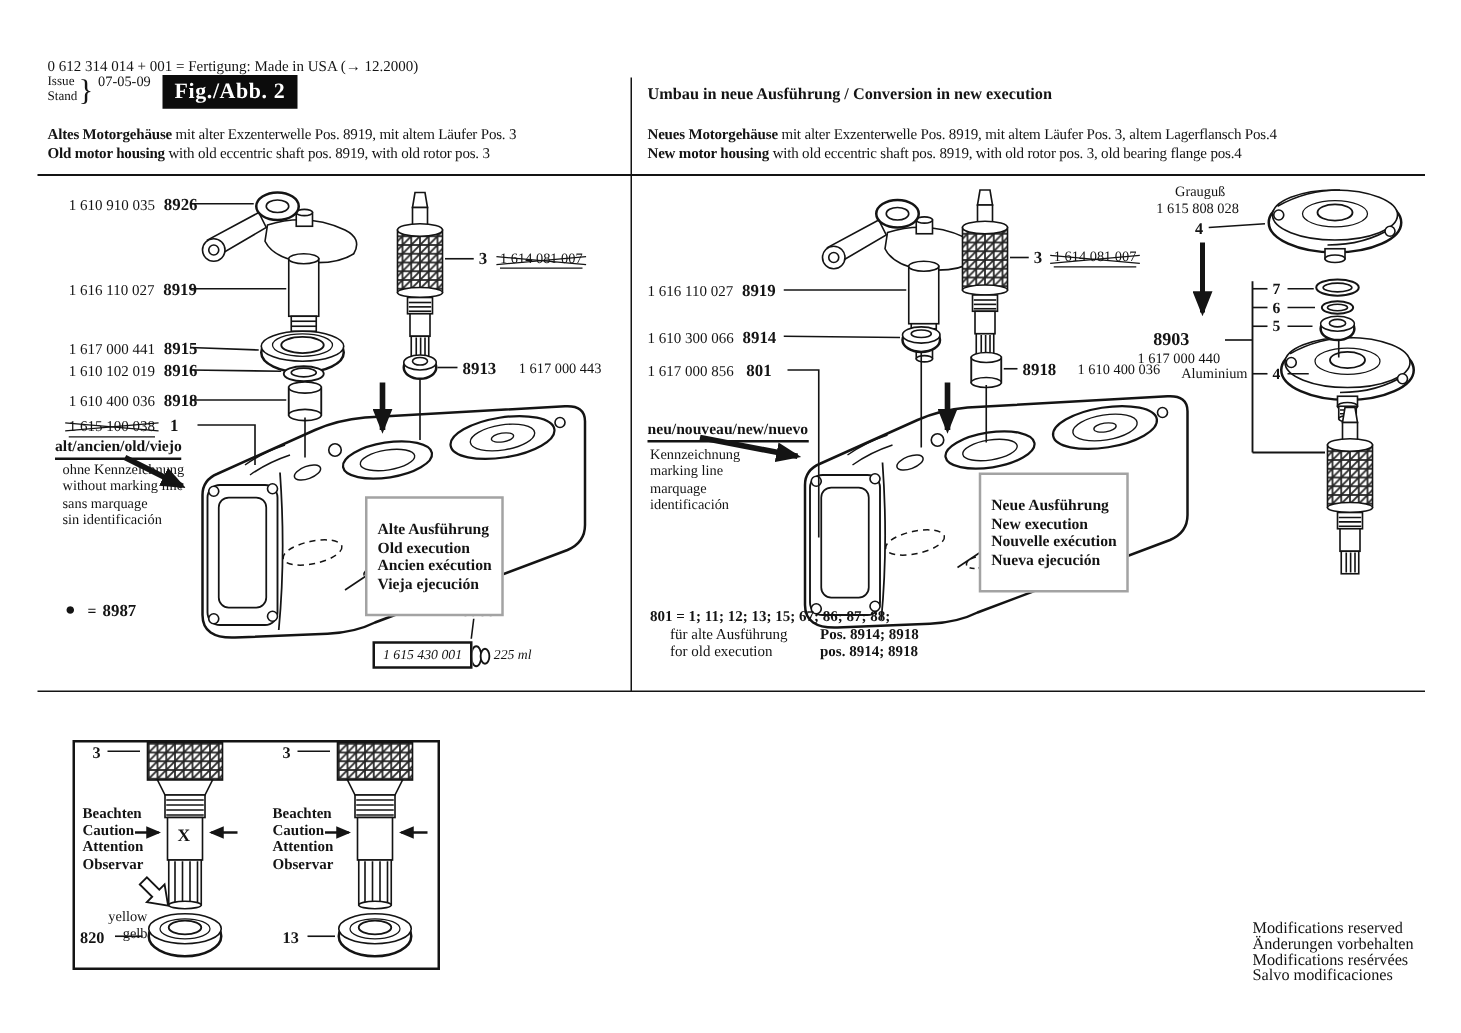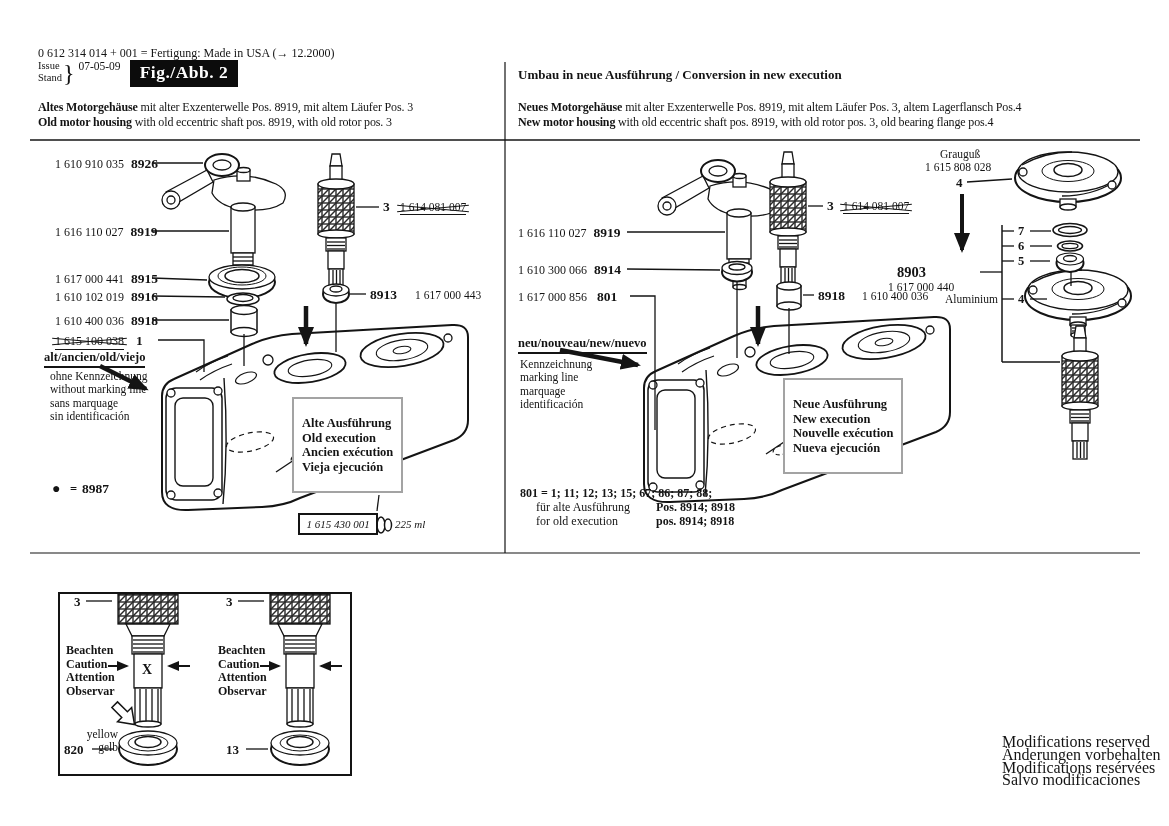--- a/index.html
+++ b/index.html
@@ -1,20 +1,20 @@
 <!DOCTYPE html>
 <html><head>
 <meta charset="utf-8">
 <style>
   *{box-sizing:border-box}
   body{margin:0;background:#fff}
   #page{position:relative;width:1169px;height:826px;background:#fff;
         font-family:Liberation Serif, serif;color:#141414;overflow:hidden}
   .a{position:absolute}
-  .s10{font-size:16px;line-height:12.8px}
+  .s10{font-size:13px;line-height:12.8px}
   .s11{font-size:11.5px;line-height:13.4px}
   .s12{font-size:12px;line-height:14px}
   .s13{font-size:13px}
   .b{font-weight:700}
   .pos{font-weight:700;font-size:13.5px;margin-left:7px}
   .prow{position:absolute;white-space:nowrap;font-size:12px}
   .sub{font-size:12px;letter-spacing:-0.15px;white-space:nowrap;line-height:15px}
   .struck{position:relative;display:inline-block;border-bottom:1.2px solid #141414}
   .struck::before,.struck::after{content:"";position:absolute;left:-3px;right:-3px;top:49%;height:1.3px;background:#141414}
   .struck::before{transform:rotate(5deg)}
@@ -359,22 +359,22 @@
   <div>Nueva ejecución</div>
 </div>
 
 <div class="txt z2 s11" style="left:940px;top:148px">Grauguß</div>
 <div class="txt z2 s11" style="left:925px;top:161px">1 615 808 028</div>
 <div class="txt z2 b" style="left:956px;top:175px;font-size:13px">4</div>
 
 <div class="txt z2 b" style="left:1018px;top:224px;font-size:12.5px">7</div>
 <div class="txt z2 b" style="left:1018px;top:239px;font-size:12.5px">6</div>
 <div class="txt z2 b" style="left:1018px;top:254px;font-size:12.5px">5</div>
-<div class="a z2 b" style="left:897px;top:264px;width:80px;text-align:left;font-size:14.5px">8903</div>
-<div class="a z2 s11" style="left:888px;top:281px;width:110px;text-align:left">1 617 000 440</div>
+<div class="a z2 b" style="left:897px;top:264px;width:80px;text-align:center;font-size:14.5px">8903</div>
+<div class="a z2 s11" style="left:888px;top:281px;width:110px;text-align:center">1 617 000 440</div>
 <div class="a z2 s11" style="left:888px;top:293px;width:110px;text-align:right">Aluminium</div>
 <div class="txt z2 b" style="left:1018px;top:292px;font-size:12.5px">4</div>
 
 <div class="txt z2 b s12" style="left:520px;top:486px">801 = 1; 11; 12; 13; 15; 67; 86; 87; 88;</div>
 <div class="txt z2 s12" style="left:536px;top:500px">
   <span style="display:inline-block;width:120px">für alte Ausführung</span><span class="b">Pos. 8914; 8918</span>
 </div>
 <div class="txt z2 s12" style="left:536px;top:514px">
   <span style="display:inline-block;width:120px">for old execution</span><span class="b">pos. 8914; 8918</span>
 </div>

